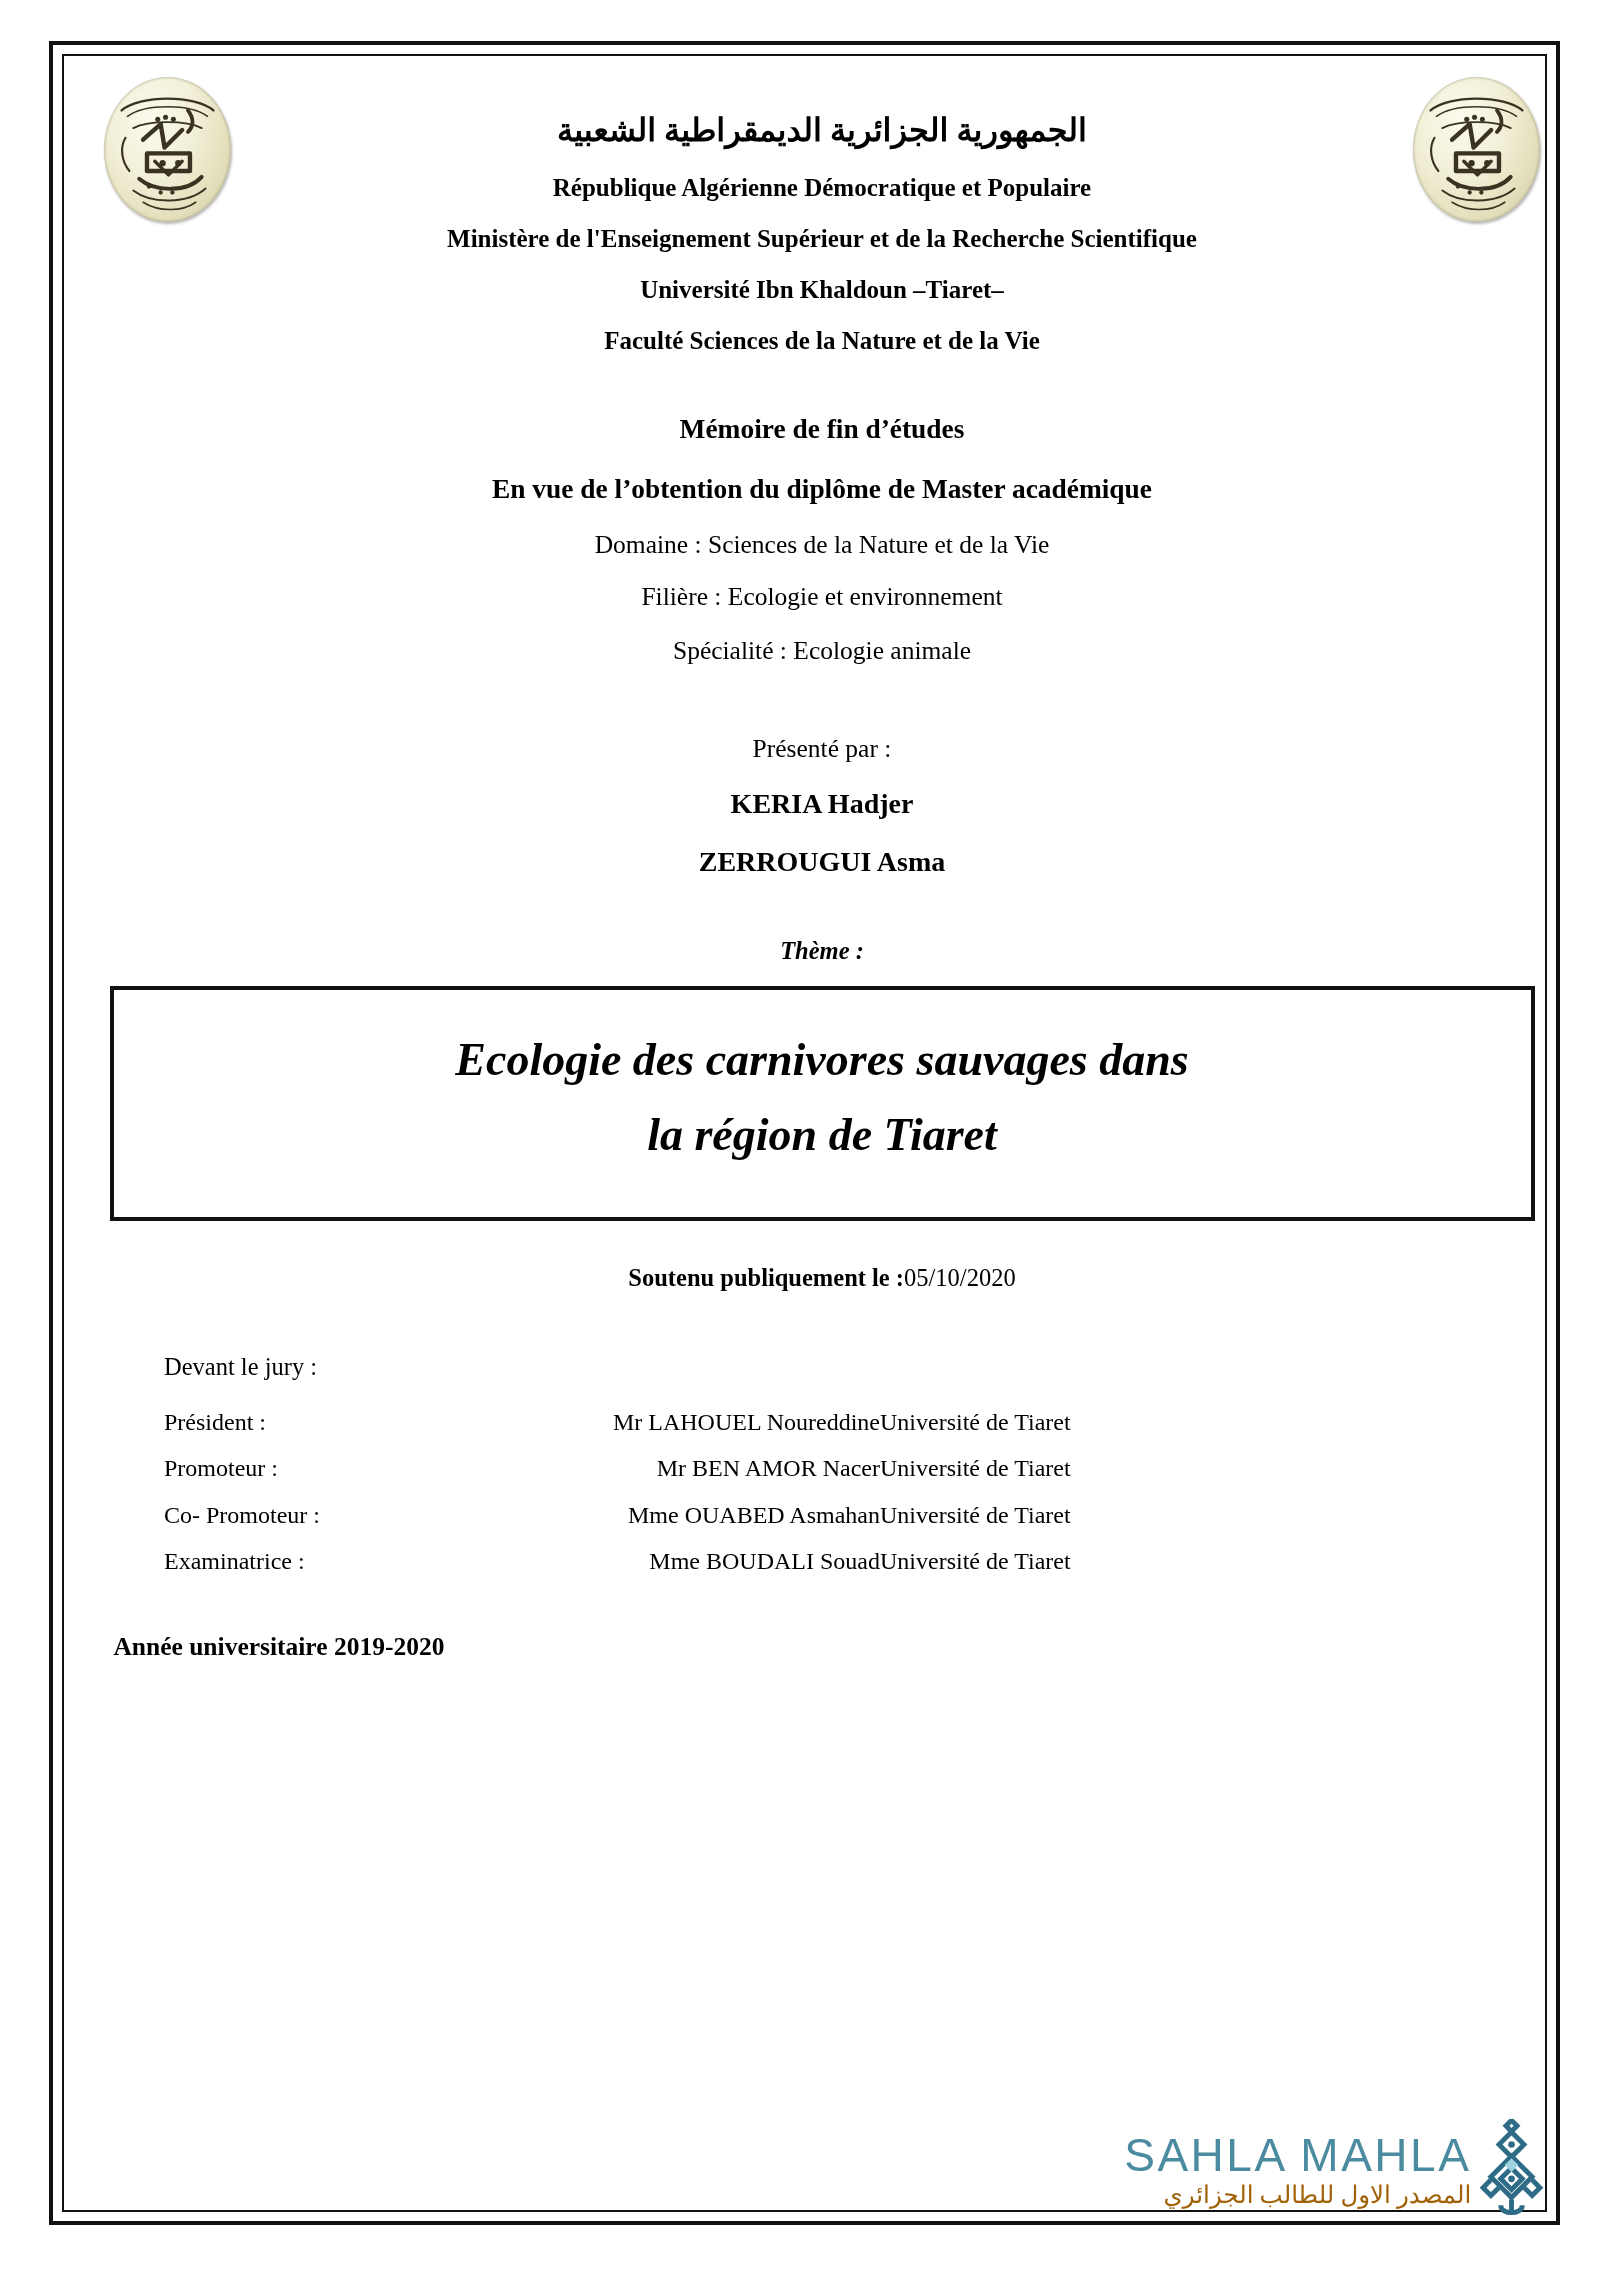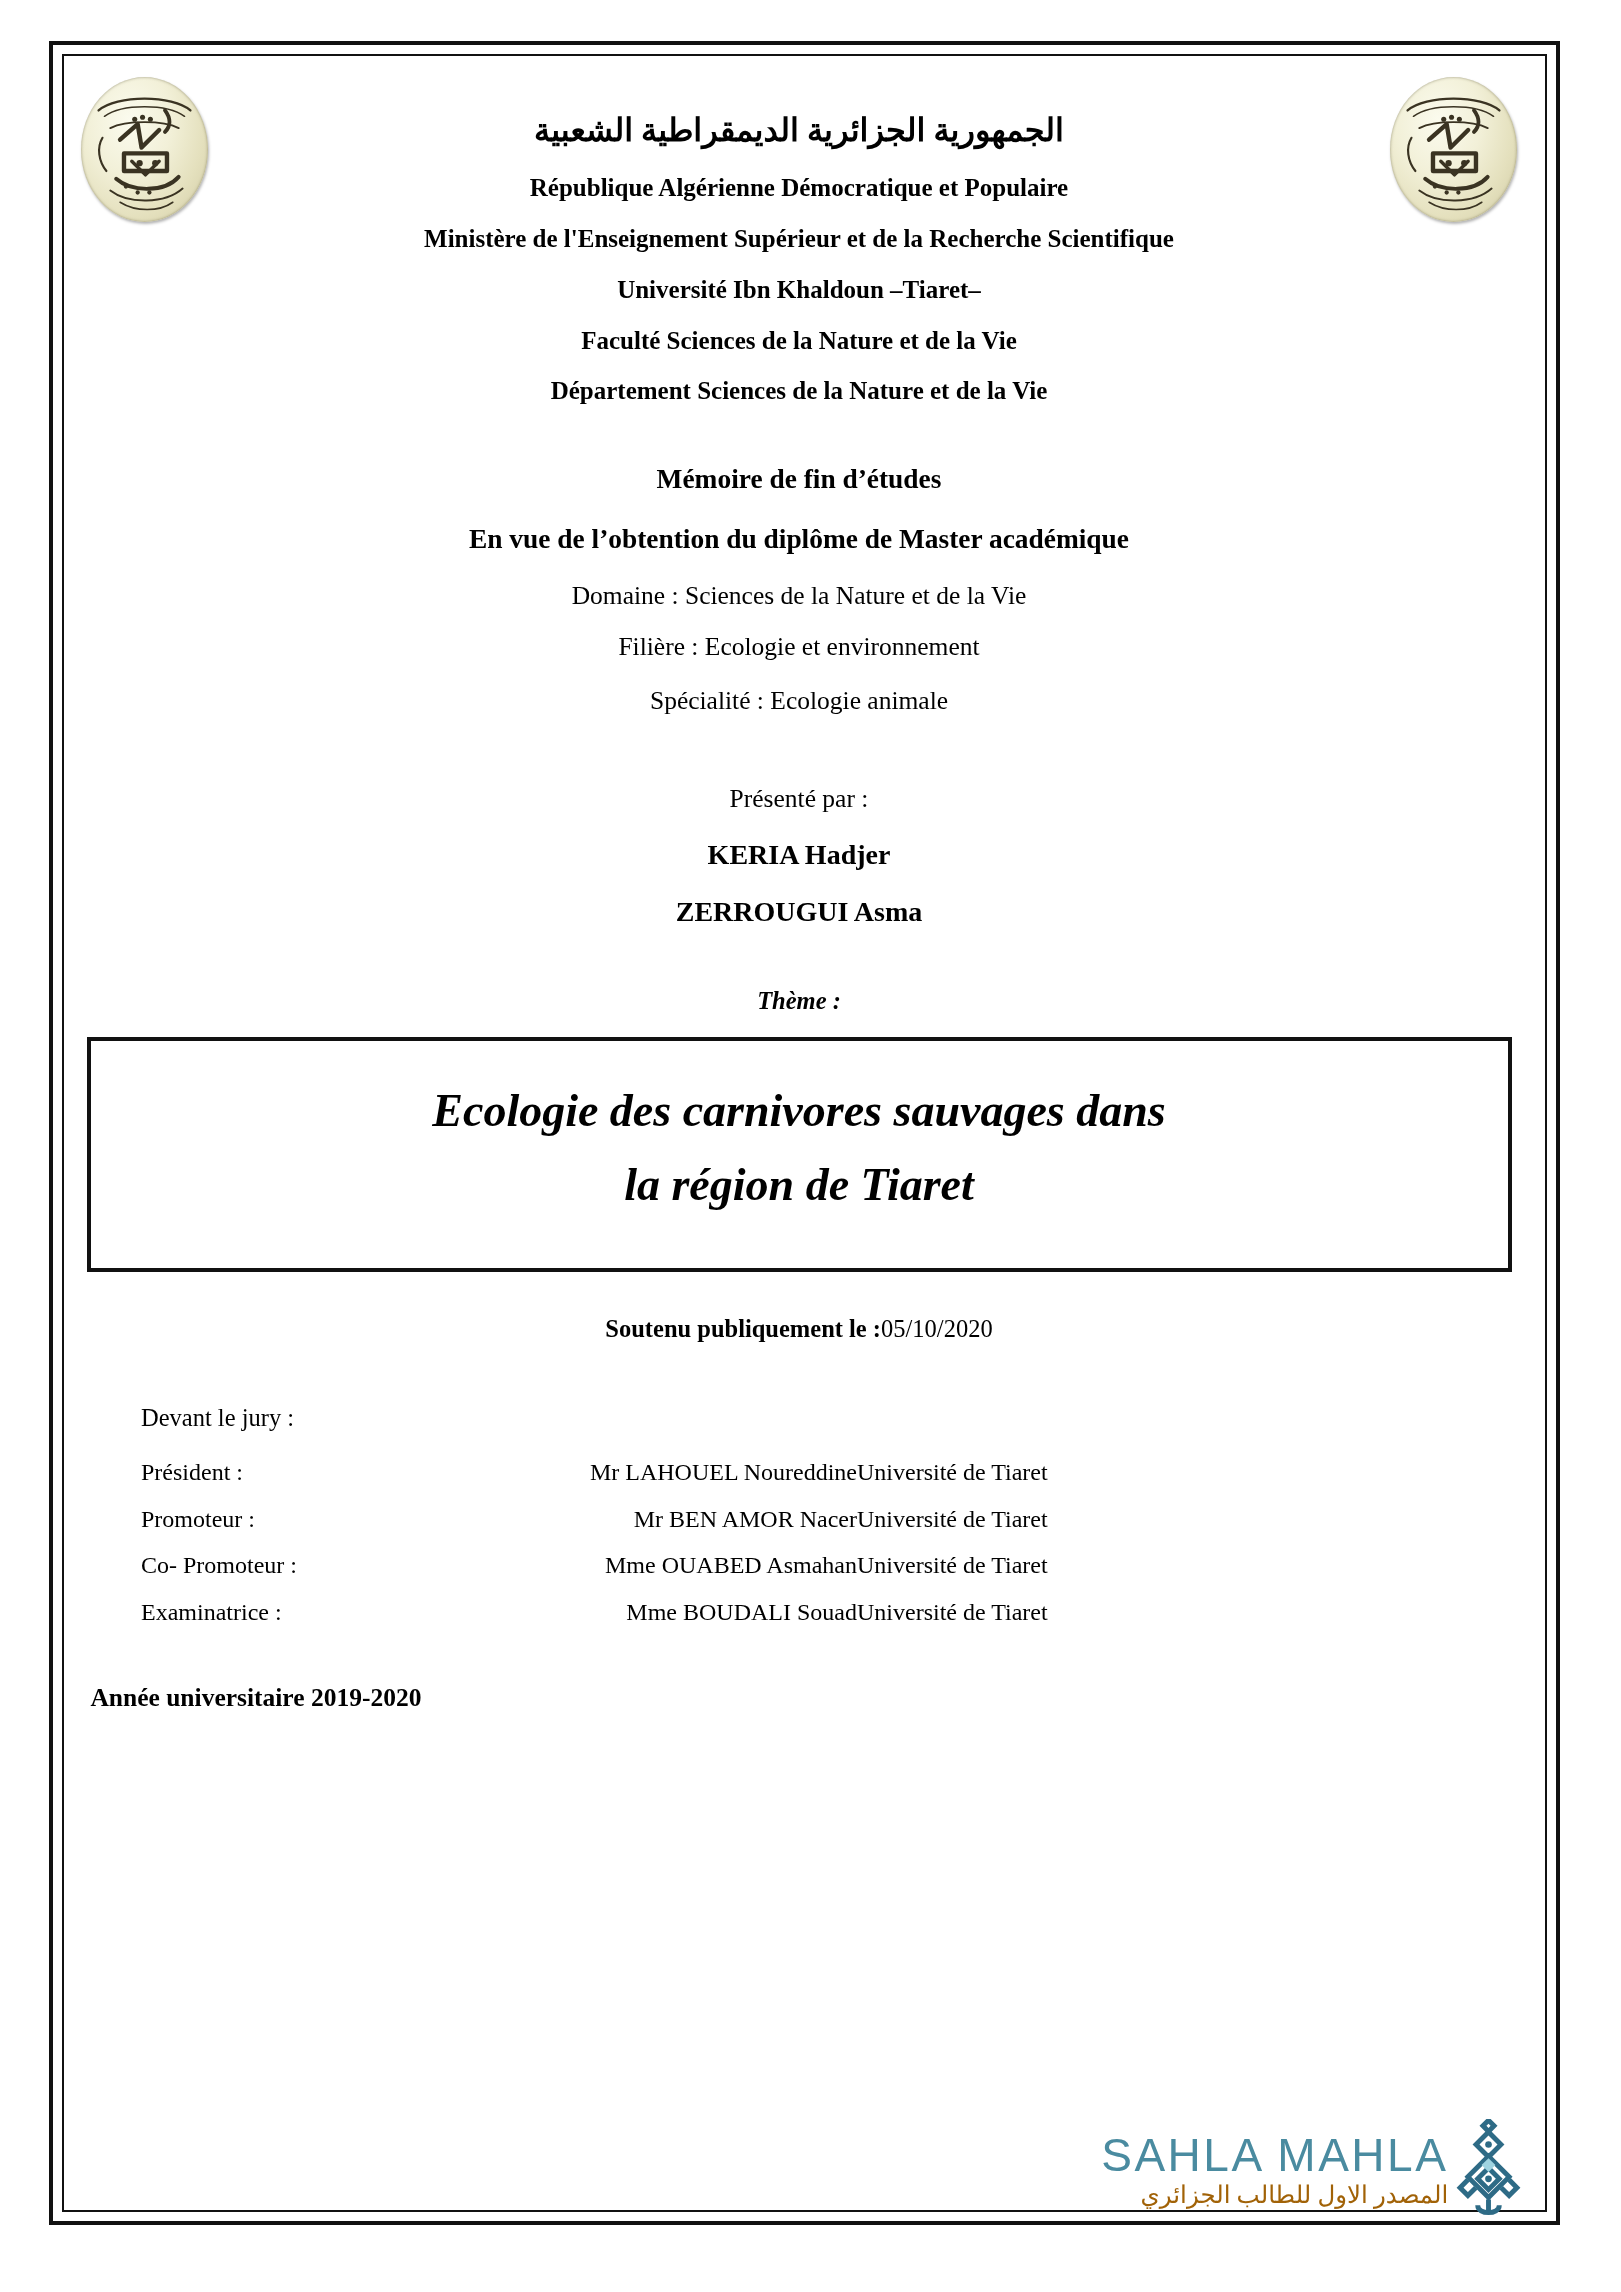--- a/index.html
+++ b/index.html
@@ -31,21 +31,21 @@
     left: 8.8px;
     top: 8.8px;
     right: 8.8px;
     bottom: 8.8px;
     border: 2px solid #111111;
     box-sizing: border-box;
   }
 
   .content {
     position: absolute;
-    left: 63px;
+    left: 86px;
     top: 59px;
     width: 1472px;
     height: 2156px;
     box-sizing: border-box;
   }
 
   
   .header {
     position: relative;
     padding-top: 13.7px;
@@ -248,21 +248,20 @@
             <circle cx="70" cy="118" r="2.2"></circle>
         </g>
       </svg>
     </div>
 
     <div class="hdr-line hdr-ar">الجمهورية الجزائرية الديمقراطية الشعبية</div>
     <div class="hdr-line hdr-fr l2">République Algérienne Démocratique et Populaire</div>
     <div class="hdr-line hdr-fr l3">Ministère de l'Enseignement Supérieur et de la Recherche Scientifique</div>
     <div class="hdr-line hdr-fr l4">Université Ibn Khaldoun –Tiaret–</div>
     <div class="hdr-line hdr-fr l5">Faculté Sciences de la Nature et de la Vie</div>
-    <div class="hdr-line hdr-fr l5">Département Sciences de la Nature et de la Vie</div>
   </div>
 
   <div class="memoire-block">
     <div class="memoire-1">Mémoire de fin d’études</div>
     <div class="memoire-2">En vue de l’obtention du diplôme de Master académique</div>
     <div class="degree-line d1">Domaine : Sciences de la Nature et de la Vie</div>
     <div class="degree-line d2">Filière : Ecologie et environnement</div>
     <div class="degree-line d3">Spécialité : Ecologie animale</div>
   </div>
 

